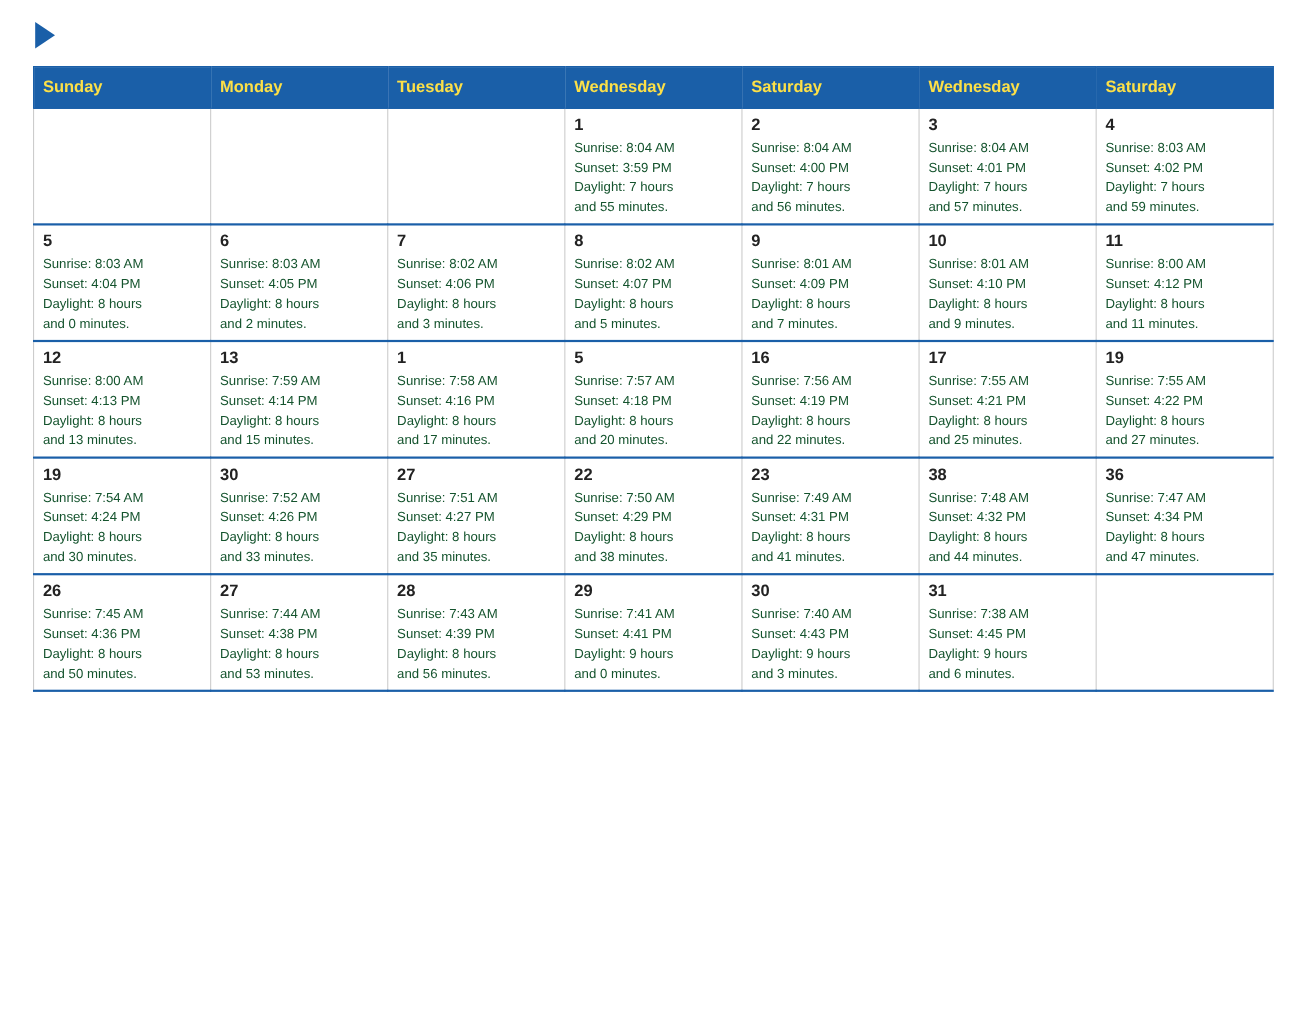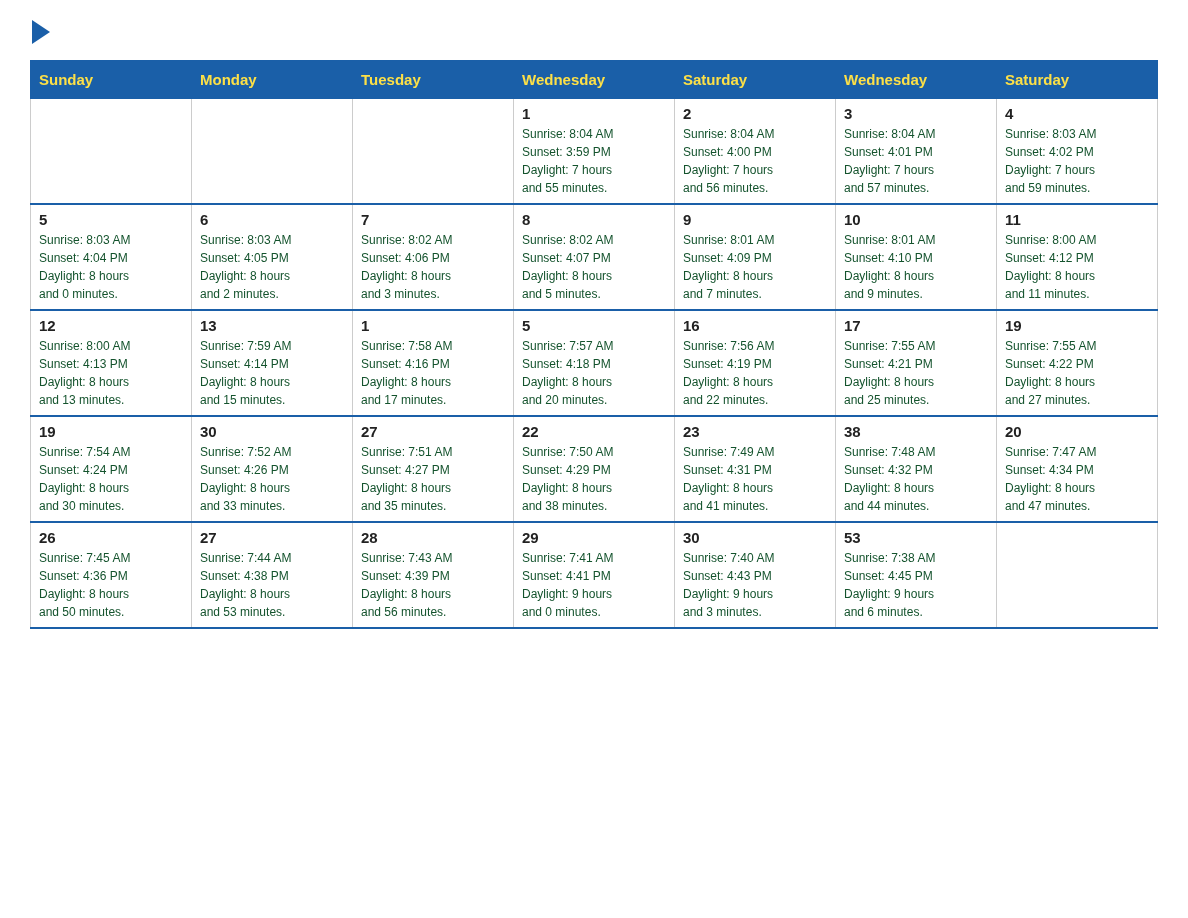--- a/index.html
+++ b/index.html
@@ -231,21 +231,21 @@
         </td>
         <td>
           <div class="day-number">23</div>
           <div class="day-info">Sunrise: 7:49 AM<br>Sunset: 4:31 PM<br>Daylight: 8 hours<br>and 41 minutes.</div>
         </td>
         <td>
           <div class="day-number">38</div>
           <div class="day-info">Sunrise: 7:48 AM<br>Sunset: 4:32 PM<br>Daylight: 8 hours<br>and 44 minutes.</div>
         </td>
         <td>
-          <div class="day-number">20</div>
+          <div class="day-number">36</div>
           <div class="day-info">Sunrise: 7:47 AM<br>Sunset: 4:34 PM<br>Daylight: 8 hours<br>and 47 minutes.</div>
         </td>
       </tr>
       <tr>
         <td>
           <div class="day-number">26</div>
           <div class="day-info">Sunrise: 7:45 AM<br>Sunset: 4:36 PM<br>Daylight: 8 hours<br>and 50 minutes.</div>
         </td>
         <td>
           <div class="day-number">27</div>
@@ -257,19 +257,19 @@
         </td>
         <td>
           <div class="day-number">29</div>
           <div class="day-info">Sunrise: 7:41 AM<br>Sunset: 4:41 PM<br>Daylight: 9 hours<br>and 0 minutes.</div>
         </td>
         <td>
           <div class="day-number">30</div>
           <div class="day-info">Sunrise: 7:40 AM<br>Sunset: 4:43 PM<br>Daylight: 9 hours<br>and 3 minutes.</div>
         </td>
         <td>
-          <div class="day-number">53</div>
+          <div class="day-number">31</div>
           <div class="day-info">Sunrise: 7:38 AM<br>Sunset: 4:45 PM<br>Daylight: 9 hours<br>and 6 minutes.</div>
         </td>
         <td class="empty-cell"></td>
       </tr>
     </tbody>
 </table>
 
 </body></html>

